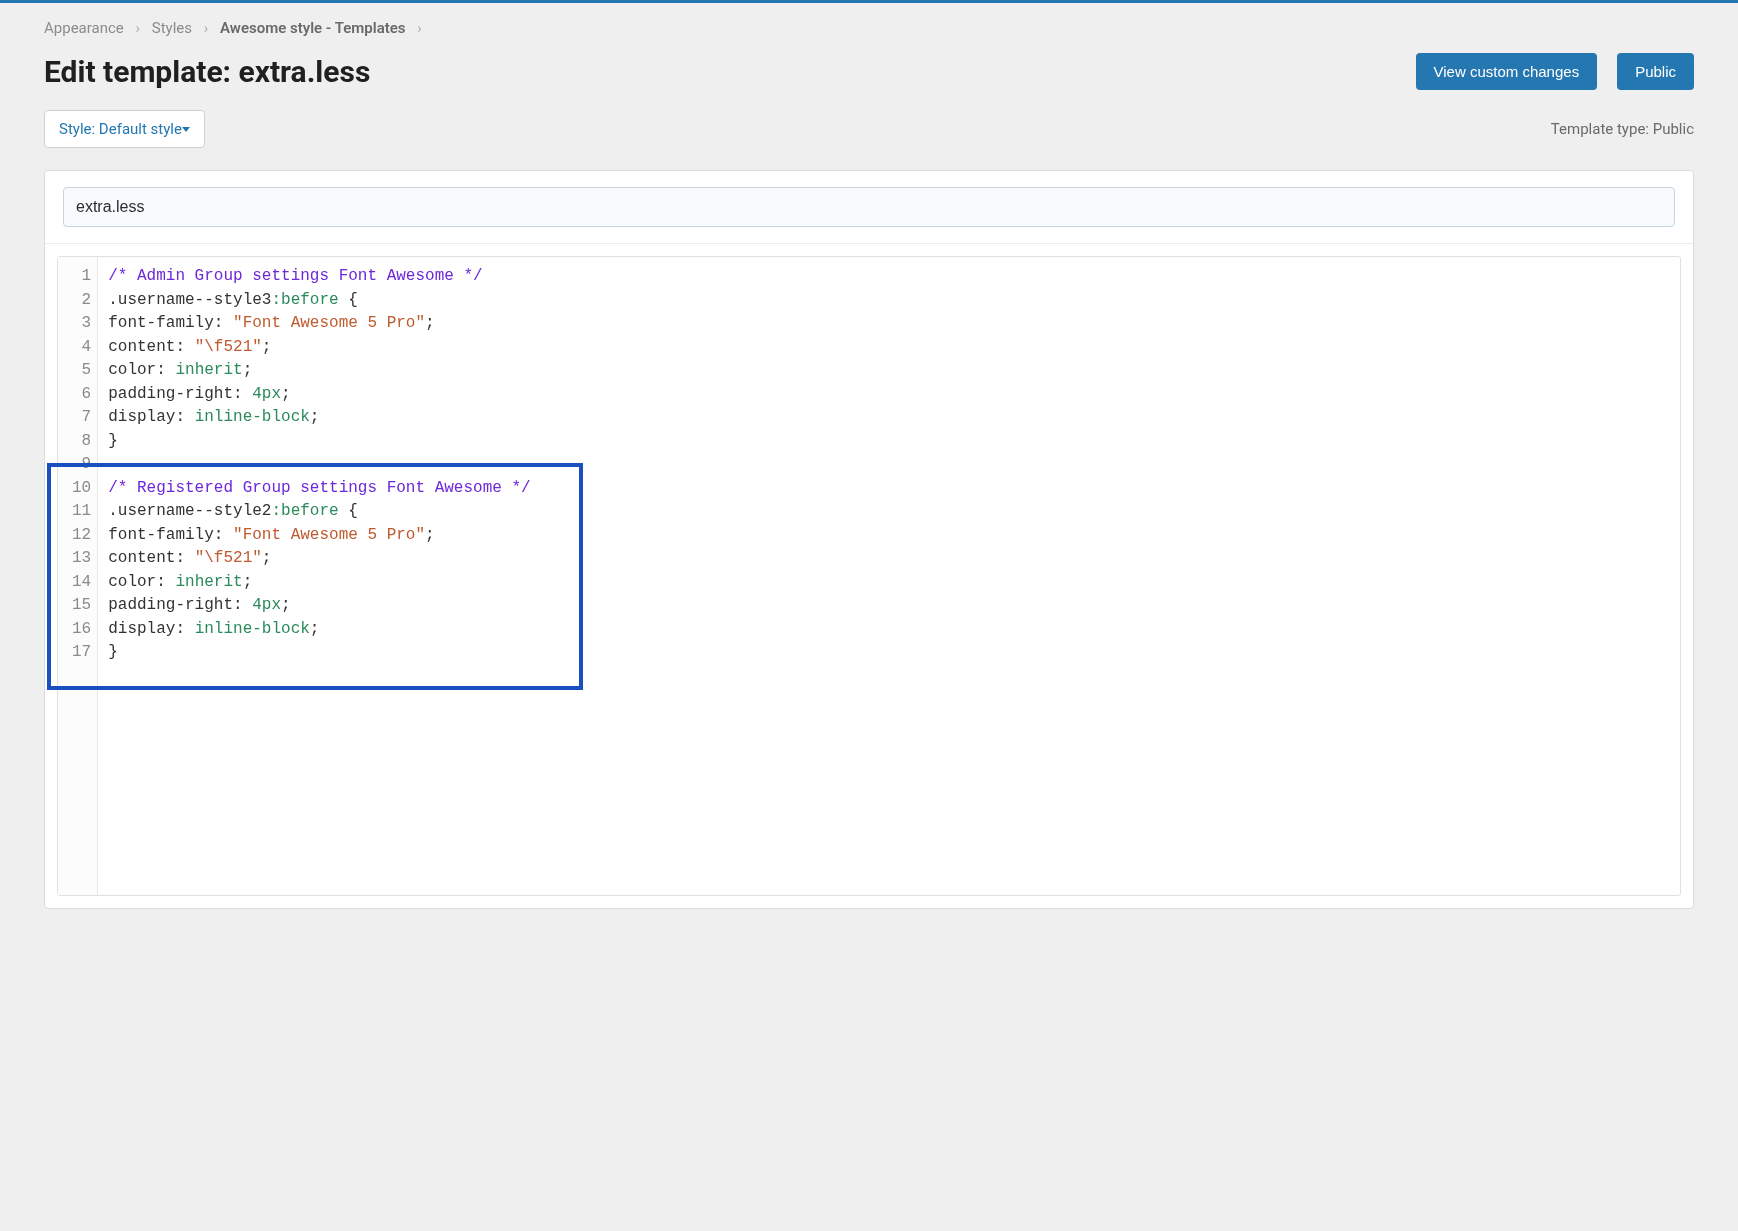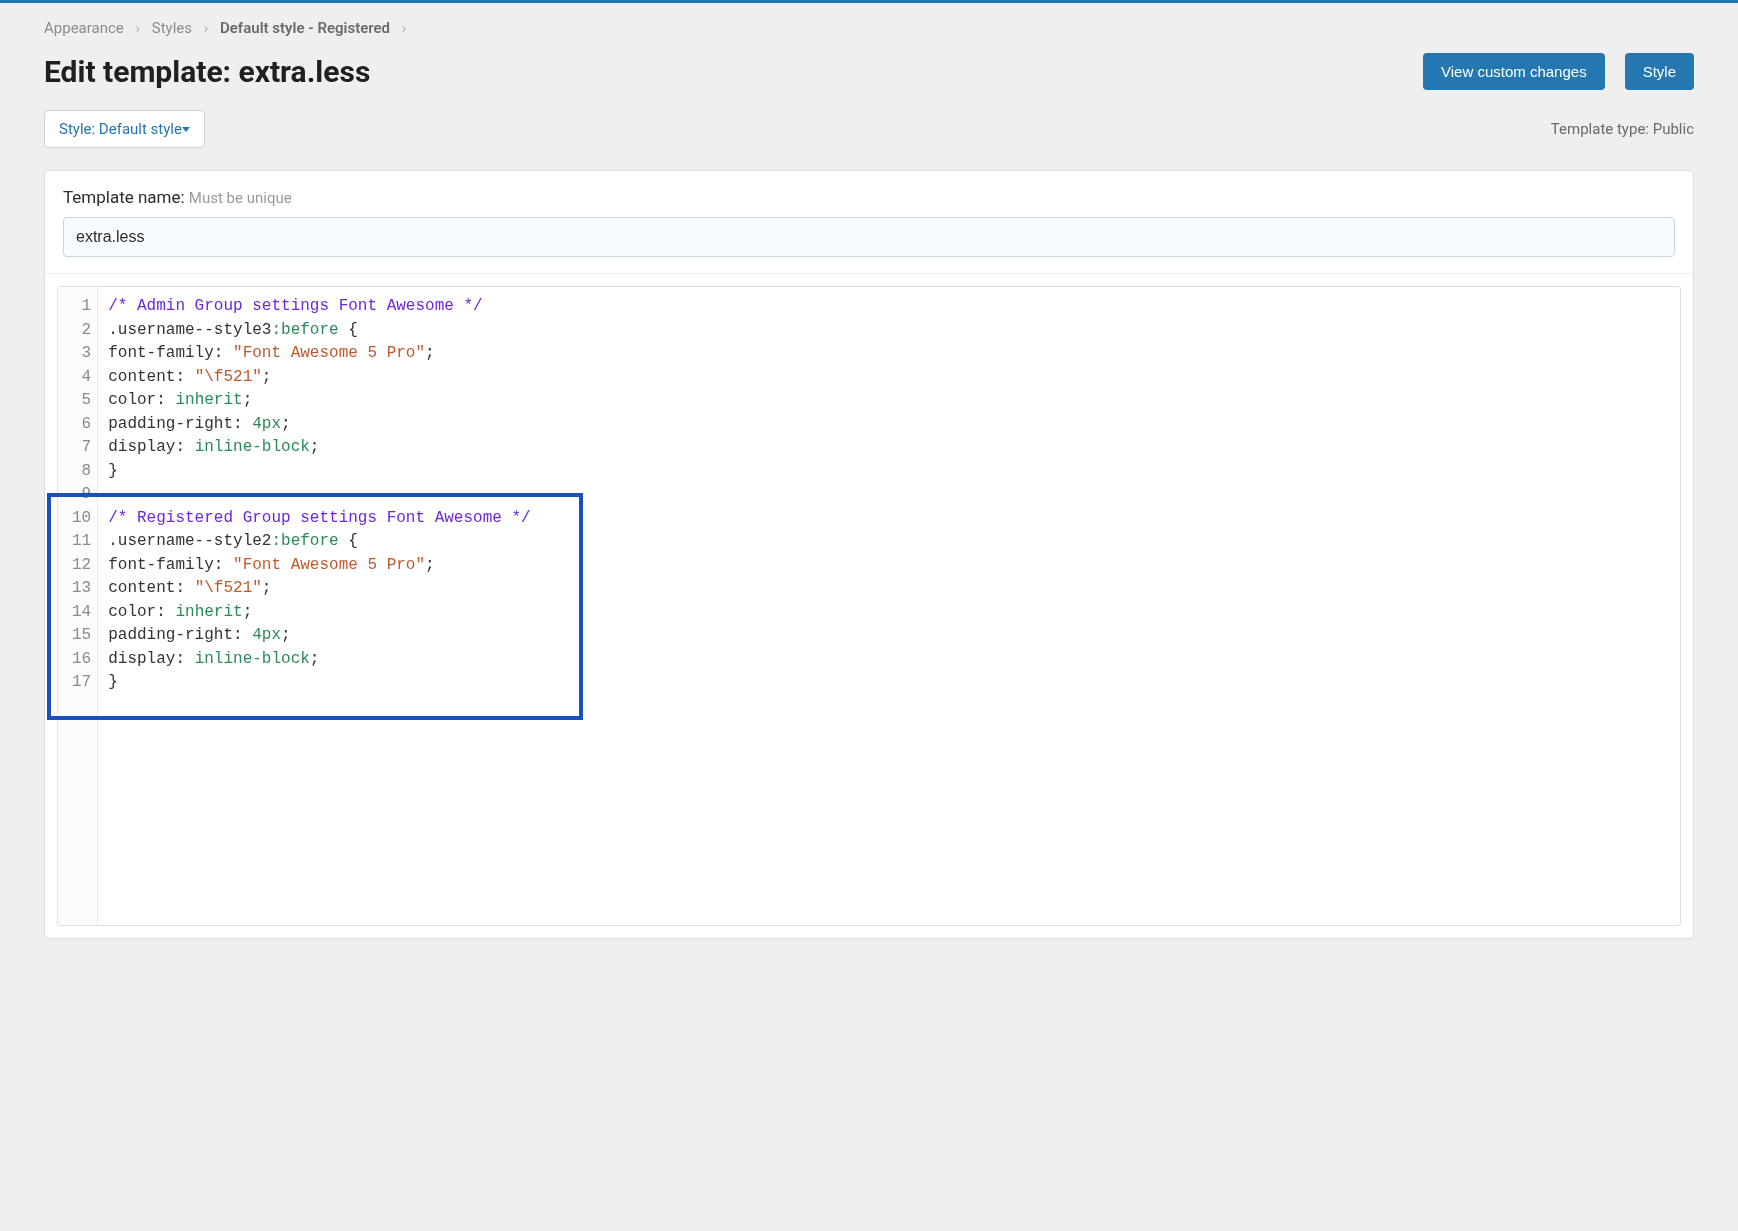--- a/index.html
+++ b/index.html
@@ -163,47 +163,43 @@
 
 <div class="top-border"></div>
 
 <div class="container">
 
   <div class="breadcrumb">
     <a href="#">Appearance</a>
     <span class="sep">›</span>
     <a href="#">Styles</a>
     <span class="sep">›</span>
-    <span class="current">Default style - Registered</span>
+    <span class="current">Awesome style - Templates</span>
     <span class="sep">›</span>
   </div>
 
   <div class="header-row">
     <h1 class="page-title">Edit template: extra.less</h1>
     <div class="buttons">
       <button class="btn">View custom changes</button>
-      <button class="btn">Style</button>
+      <button class="btn">Public</button>
     </div>
   </div>
 
   <div class="toolbar-row">
     <div class="dropdown">
       <span>Style: Default style</span>
       <span class="caret"></span>
     </div>
     <div class="template-type">Template type: Public</div>
   </div>
 
   <div class="panel">
 
     <div class="panel-section">
-      <div class="field-label">
-        <span>Template name:</span>
-        <span class="field-hint">Must be unique</span>
-      </div>
       <input type="text" class="text-input" value="extra.less" style="">
     </div>
 
     <div class="editor-wrap">
       <div class="editor">
         <div class="gutter" id="gutter">
             <div>1</div>
             <div>2</div>
             <div>3</div>
             <div>4</div>

